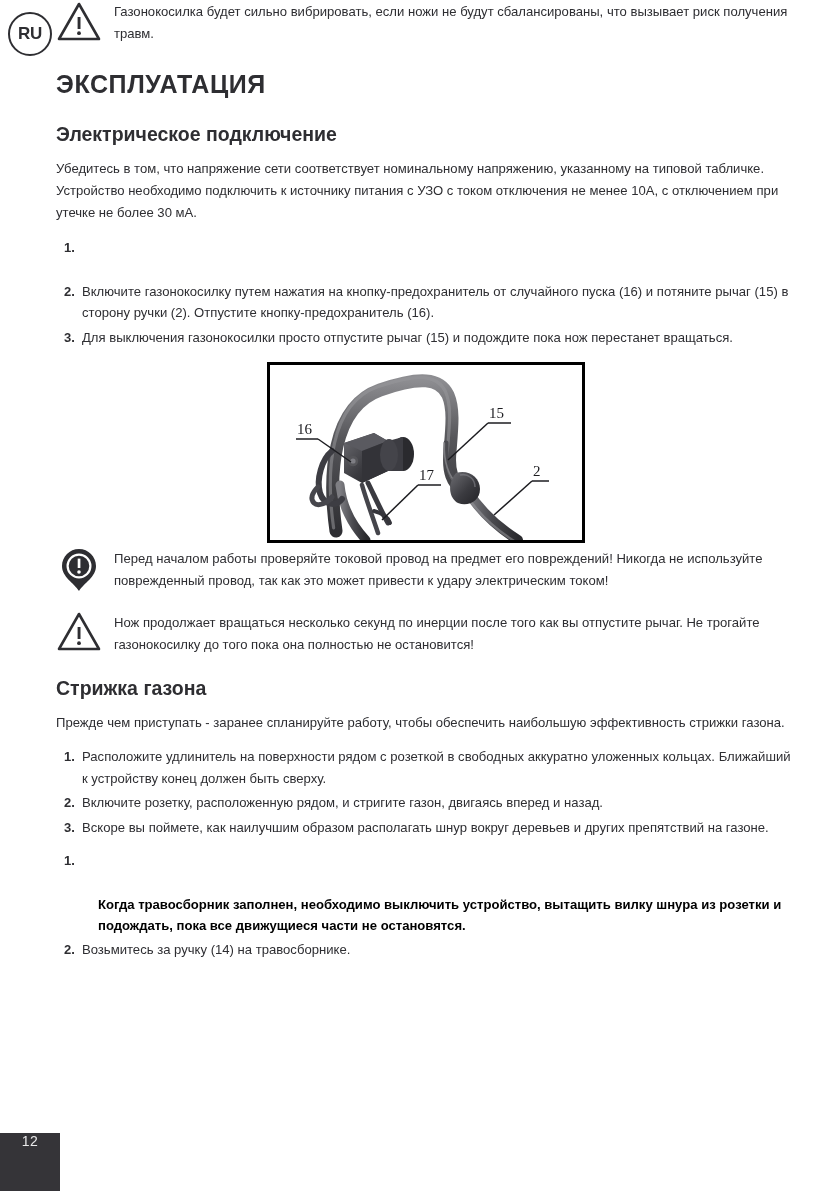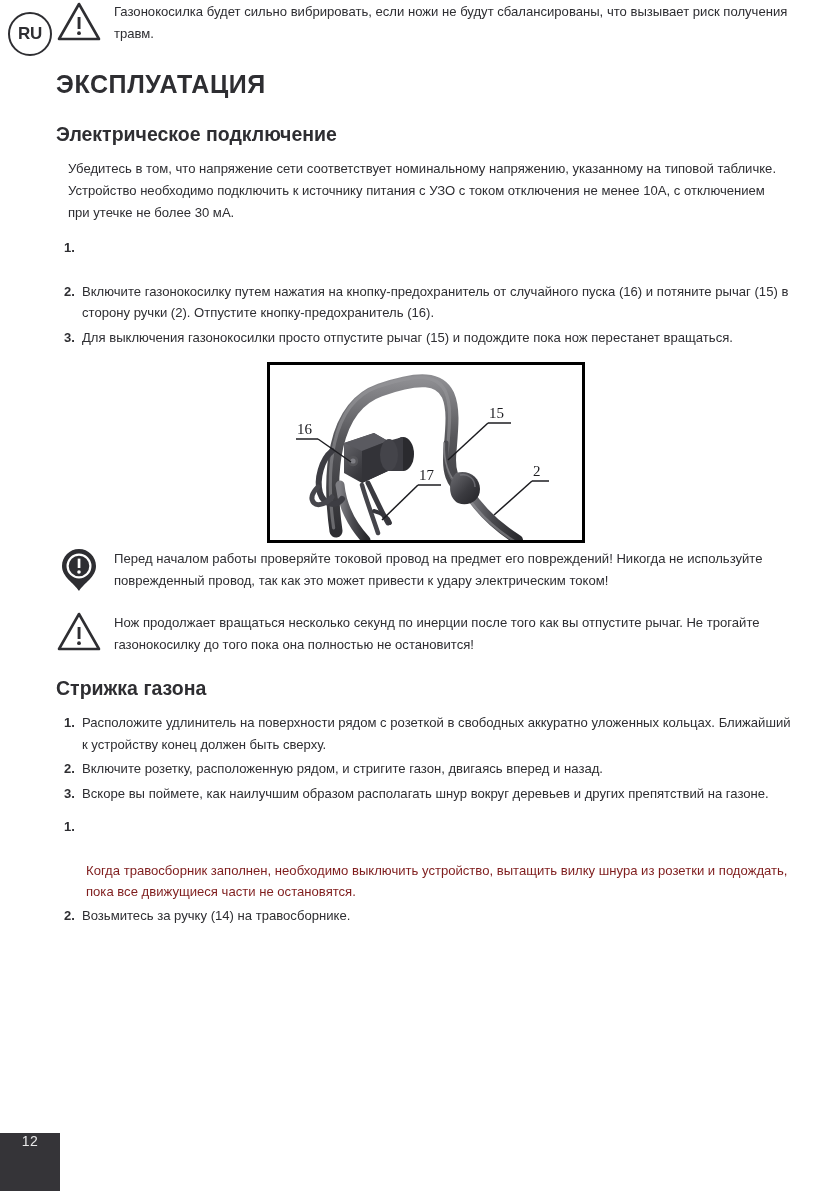--- a/index.html
+++ b/index.html
@@ -77,21 +77,21 @@
     font-weight: bold;
     color: #2e2e32;
     margin: 0;
   }
 
   
   .para {
     font-size: 13.1px;
     line-height: 21.8px;
     color: #2e2e32;
-    margin: 12px;
+    margin: 0;
   }
 
   
   .olist {
     list-style: none;
     margin: 0;
     padding: 0;
   }
   .olist li {
     display: flex;
@@ -110,24 +110,25 @@
   }
   .olist .txt {
     flex: 1 1 auto;
     font-size: 13.1px;
     line-height: 21.5px;
     color: #2e2e32;
     min-height: 21.5px;
   }
   .olist li.empty .txt { min-height: 21.5px; }
   .hanging-para {
-    margin-left: 30px;
+    margin-left: 42px;
     font-size: 13.1px;
     line-height: 21.5px;
-    color: #7f1d1d;
+    color: #000000;
+    font-weight: bold;
   }
 
   
   .figure {
     position: relative;
     width: 318px;
     height: 181px;
     margin: 14px auto 0 auto;
     border: 3px solid #000000;
     background: #ffffff;
@@ -294,20 +295,21 @@
       <svg width="46" height="42" viewBox="0 0 46 42">
         <path d="M23 3 L43 38 L3 38 Z" fill="none" stroke="#2e2e32" stroke-width="2.6" stroke-linejoin="round"></path>
         <rect x="21.6" y="16" width="2.9" height="12" fill="#2e2e32"></rect>
         <circle cx="23" cy="32.2" r="1.9" fill="#2e2e32"></circle>
       </svg>
     </div>
     <div class="warn-text">Нож продолжает вращаться несколько секунд по инерции после того как вы отпустите рычаг. Не трогайте газонокосилку до того пока она полностью не остановится!</div>
   </div>
 
   <h2 class="section-title" style="margin-top:22px;">Стрижка газона</h2>
+  <p class="para" style="margin-top:12px;">Прежде чем приступать - заранее спланируйте работу, чтобы обеспечить наибольшую эффективность стрижки газона.</p>
 
   <ol class="olist" style="margin-top:12px;">
     <li>
       <span class="num">1.</span>
       <span class="txt">Расположите удлинитель на поверхности рядом с розеткой в свободных аккуратно уложенных кольцах. Ближайший к устройству конец должен быть сверху.</span>
     </li>
     <li>
       <span class="num">2.</span>
       <span class="txt">Включите розетку, расположенную рядом, и стригите газон, двигаясь вперед и назад.</span>
     </li>

